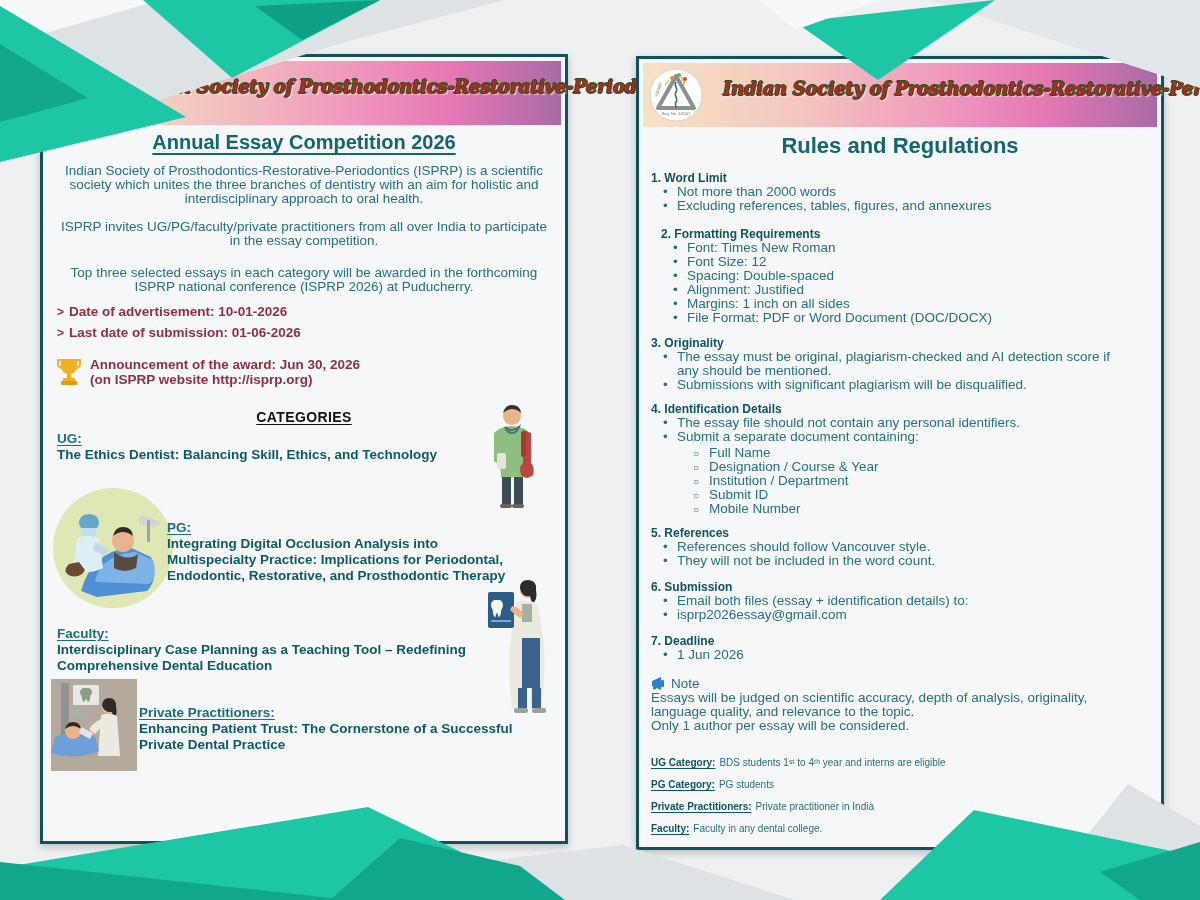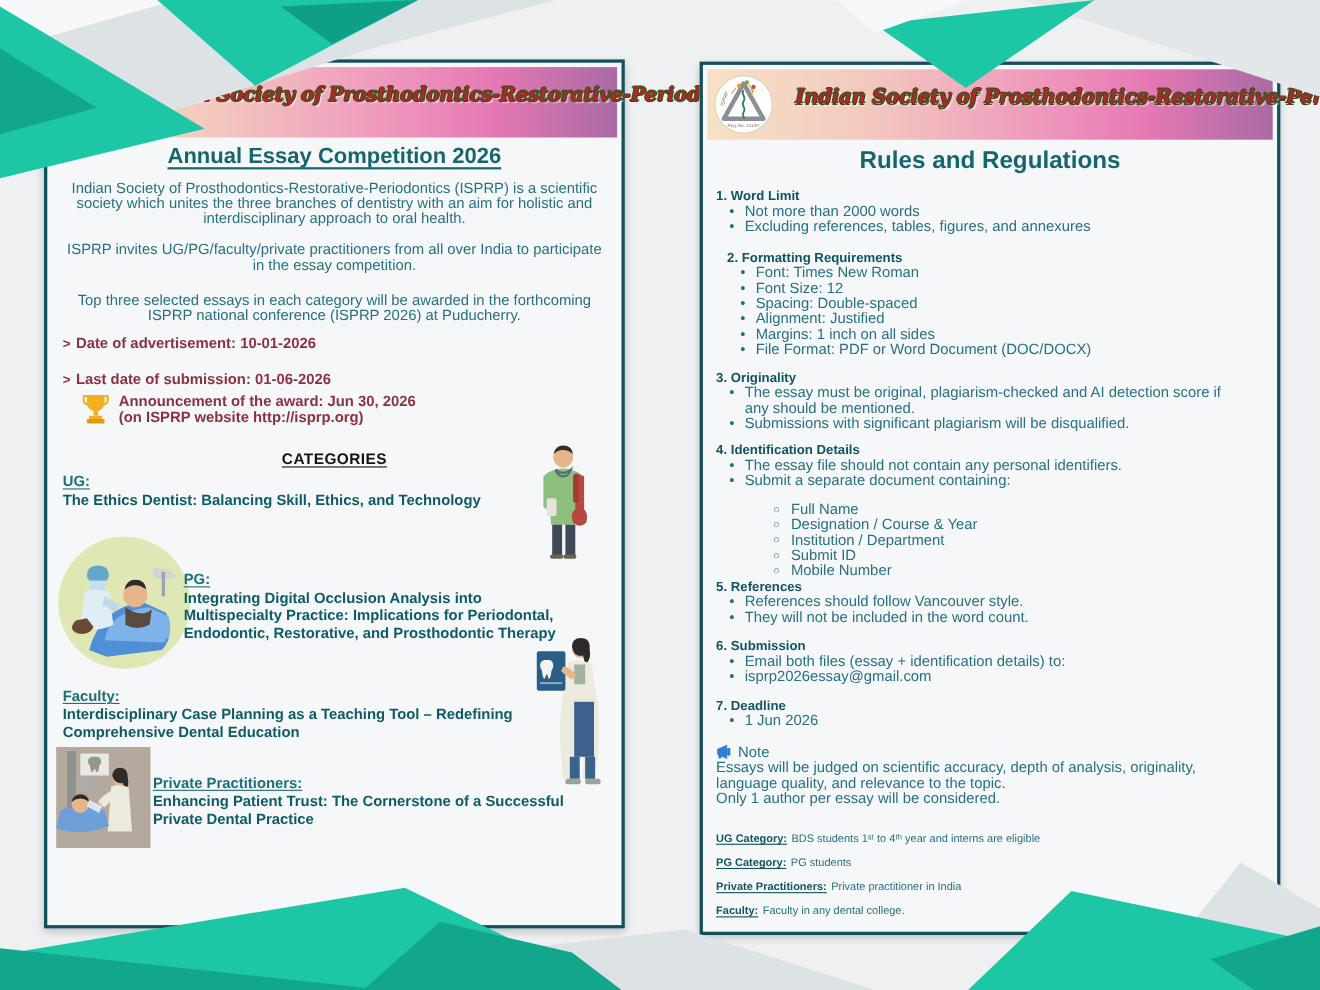--- a/index.html
+++ b/index.html
@@ -21,35 +21,35 @@
   .logo { position:absolute; left:6px; top:5px; width:54px; height:54px; }
 
   .abs { position:absolute; }
 
   
   .page-title { width:100%; text-align:center; font-size:20px; font-weight:800; color:#156571;
                 text-decoration:underline; text-underline-offset:4px; }
   .intro { width:100%; padding:0 12px; text-align:center; color:#26707f; font-size:13.5px; line-height:14px; }
   .date-line { padding-left:14px; color:#8b3142; font-weight:bold; font-size:13.5px; }
   .date-line .arrow { font-size:12px; margin-right:5px; }
-  .award-row { display:flex; align-items:flex-start; padding-left:32px; color:#8b3142; font-weight:bold; font-size:13.5px; line-height:15px; }
+  .award-row { display:flex; align-items:flex-start; padding-left:14px; color:#8b3142; font-weight:bold; font-size:13.5px; line-height:15px; }
   .award-text { margin-left:9px; }
   .cat-heading { width:100%; text-align:center; font-size:14px; font-weight:800; color:#111;
                  text-decoration:underline; text-underline-offset:2px; letter-spacing:.4px; }
   .cat-label { font-size:13.5px; font-weight:800; color:#1b6e7a; text-decoration:underline; text-underline-offset:2px; }
   .cat-topic { font-size:13.5px; font-weight:800; color:#0d5b67; line-height:16px; }
 
   
   .rules-title { width:100%; text-align:center; font-size:22px; font-weight:800; color:#156571; }
   .rule-sec { left:12px; right:10px; }
   .rule-head { font-size:12px; font-weight:800; color:#0f5460; line-height:14px; }
   .rule-list { list-style:none; padding-left:26px; margin:0; }
   .rule-list li { position:relative; font-size:13.5px; color:#26707f; line-height:14px; }
   .rule-list li::before { content:"•"; position:absolute; left:-14px; color:#26707f; }
-  .rule-sublist { list-style:none; padding-left:56px; margin:12px; }
+  .rule-sublist { list-style:none; padding-left:56px; margin:2px; }
   .rule-sublist li { position:relative; font-size:13.5px; color:#26707f; line-height:14px; }
   .rule-sublist li::before { content:"○"; position:absolute; left:-16px; font-size:10px; top:1px; color:#26707f; }
   .narrow li { max-width:458px; }
 
   .note-head { display:flex; align-items:center; gap:5px; font-size:13.5px; color:#26707f; line-height:15px; }
   .note-line { font-size:13.5px; color:#26707f; line-height:14px; }
 
   .elig-item { font-size:10px; line-height:14px; margin-top:8px; color:#26707f; }
   .elig-item:first-child { margin-top:0; }
   .elig-label { font-weight:800; color:#0f5460; text-decoration:underline; text-underline-offset:2px; margin-right:4px; }
@@ -76,21 +76,21 @@
 
   <div class="abs page-title" style="top:74px;">Annual Essay Competition 2026</div>
 
   <div class="abs intro" style="top:107px;">Indian Society of Prosthodontics-Restorative-Periodontics (ISPRP) is a scientific society which unites the three branches of dentistry with an aim for holistic and interdisciplinary approach to oral health.</div>
   <div class="abs intro" style="top:163px;">ISPRP invites UG/PG/faculty/private practitioners from all over India to participate in the essay competition.</div>
   <div class="abs intro" style="top:209px;">Top three selected essays in each category will be awarded in the forthcoming ISPRP national conference (ISPRP 2026) at Puducherry.</div>
 
   <div class="abs date-line" style="top:247px;">
     <span class="arrow">&gt;</span><span>Date of advertisement: 10-01-2026</span>
   </div>
-  <div class="abs date-line" style="top:280px;">
+  <div class="abs date-line" style="top:268px;">
     <span class="arrow">&gt;</span><span>Last date of submission: 01-06-2026</span>
   </div>
 
   <div class="abs award-row" style="top:300px;">
     <svg width="24" height="30" viewBox="0 0 24 30">
       <path d="M4 2 h16 v7 a8 8 0 0 1 -16 0 Z" fill="#f2b01e"></path>
       <path d="M4 3 H1 v3 a5 5 0 0 0 4 5 M20 3 h3 v3 a5 5 0 0 1 -4 5" fill="none" stroke="#f2b01e" stroke-width="2"></path>
       <rect x="10" y="16" width="4" height="5" fill="#f2b01e"></rect>
       <rect x="6" y="21" width="12" height="3" fill="#f2b01e"></rect>
       <rect x="4" y="24" width="16" height="4" rx="1" fill="#e09b12"></rect>

